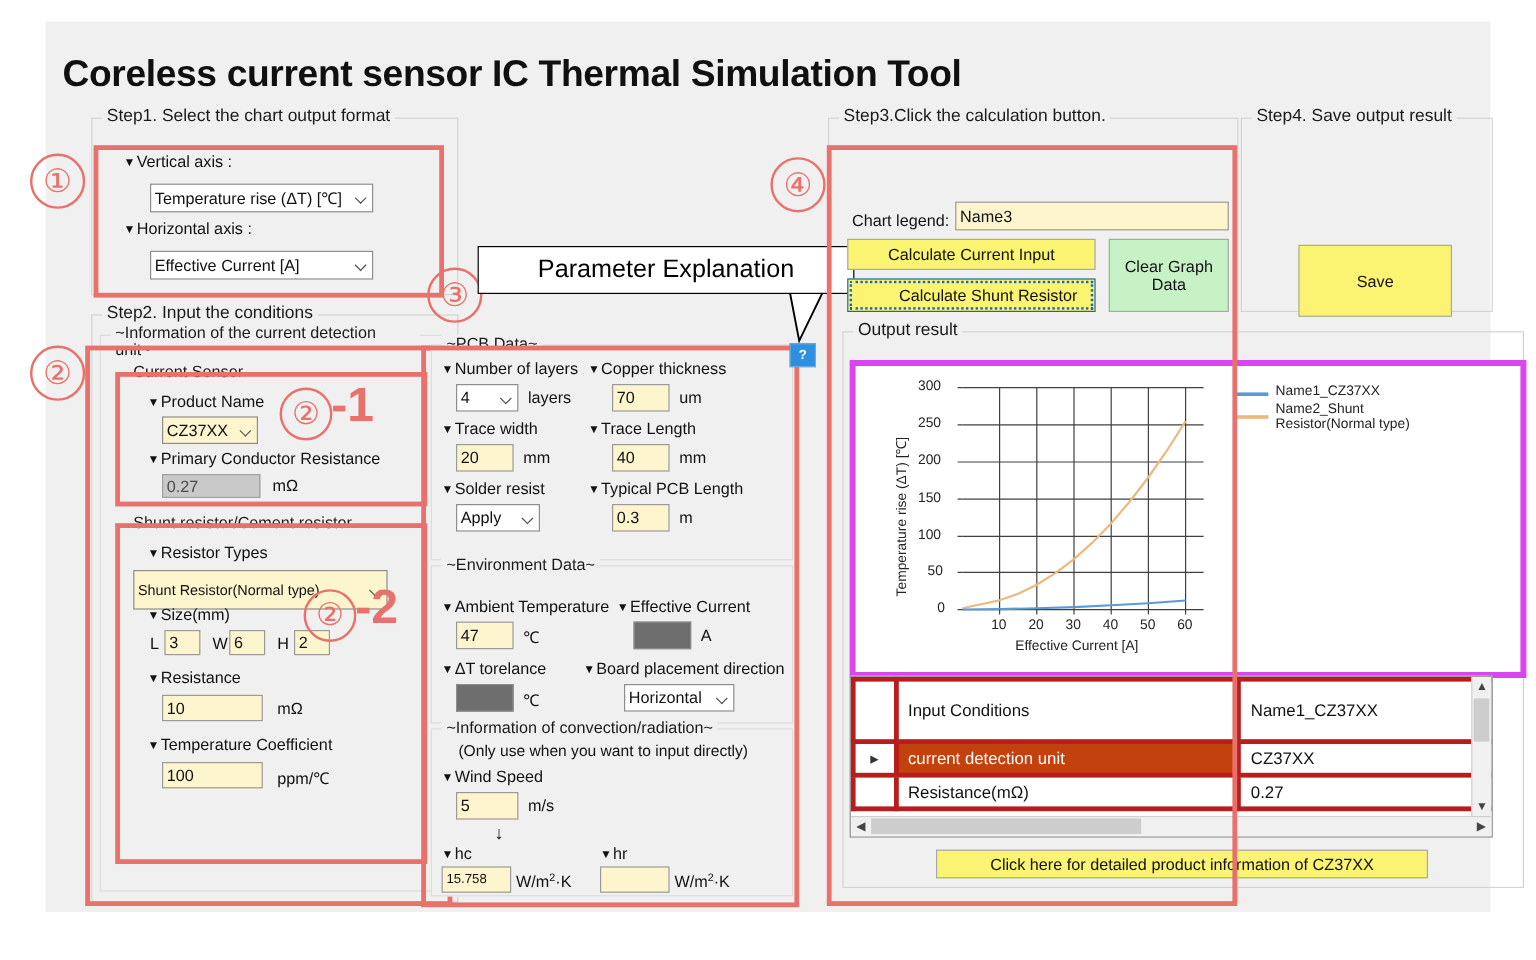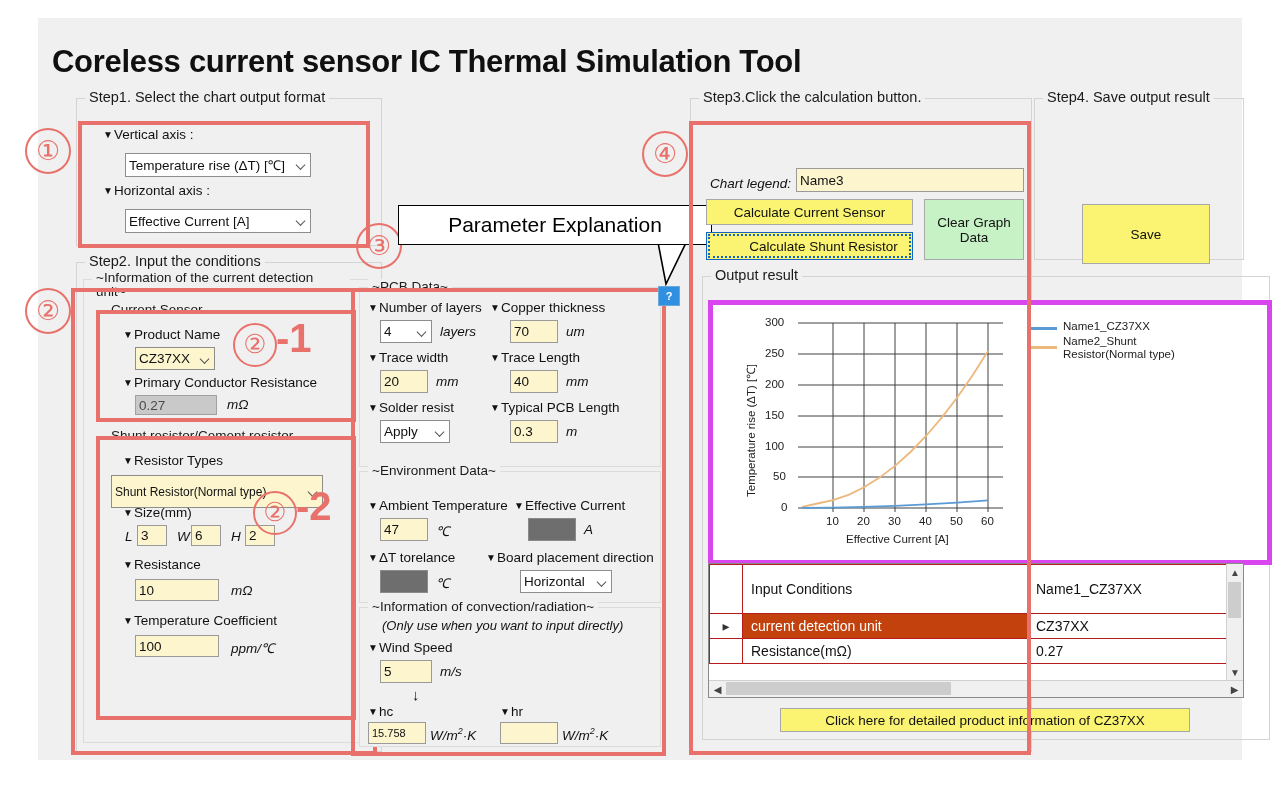--- a/index.html
+++ b/index.html
@@ -35,21 +35,21 @@
   .redbox{position:absolute;border:4px solid #e8726b;box-sizing:border-box;pointer-events:none;}
   .redcircle{
     position:absolute;border:2.5px solid #e8726b;border-radius:50%;
     color:#e8726b;font-size:27px;line-height:1;
     display:flex;align-items:center;justify-content:center;
     font-family:"Liberation Serif", serif;
   }
   .reddash{position:absolute;color:#e8726b;font-family:"Liberation Sans",sans-serif;font-weight:bold;}
 
   
-  .lbl{position:absolute;font-size:13.5px;color:#111;white-space:nowrap;font-style:italic;}
+  .lbl{position:absolute;font-size:13.5px;color:#111;white-space:nowrap;}
   .lbl-tri{position:absolute;font-size:13.5px;color:#111;white-space:nowrap;}
   .lbl-tri::before{content:"\25BC";font-size:10px;margin-right:1px;position:relative;top:-1px;}
 
   .tbox{
     position:absolute;background:#fcf5cd;border:1px solid #9a9a9a;
     box-sizing:border-box;font-size:13.5px;color:#111;
     padding:1px 3px;display:flex;align-items:center;overflow:hidden;
     white-space:nowrap;font-family:"Liberation Sans", sans-serif;
   }
   .tbox.gray{background:#6e6e6e;border:1px solid #8a8a8a;color:transparent;}
@@ -103,21 +103,21 @@
     transform-origin:0 0;transform:rotate(-90deg);
   }
   .axislabel-x{position:absolute;font-size:11.5px;color:#222;white-space:nowrap;}
   .tick{position:absolute;font-size:11.5px;color:#222;white-space:nowrap;}
   .legend-line{position:absolute;height:2.5px;}
   .legend-text{position:absolute;font-size:11.5px;color:#222;line-height:13px;width:150px;}
 
   
   .tblwrap{position:absolute;background:#fff;border:1px solid #8a8a8a;overflow:hidden;}
   .tbl{position:absolute;left:0;top:0;border-collapse:collapse;font-size:14px;}
-  .tbl td{border:1px solid #b91c1c;padding:4px 8px;color:#111;white-space:nowrap;background:#fff;}
+  .tbl td{border:4px solid #b91c1c;padding:4px 8px;color:#111;white-space:nowrap;background:#fff;}
   .tbl td.sel-cell{background:#c2410c;color:#fff;}
   .tbl td.rowhdr{width:28px;text-align:center;color:#333;padding:4px 2px;}
   .sbv{position:absolute;right:0;top:0;width:16px;background:#f0f0f0;border-left:1px solid #d0d0d0;}
   .sbv .thumb{position:absolute;left:1px;top:18px;width:13px;height:36px;background:#cdcdcd;}
   .sbv .arrow{position:absolute;left:0;width:16px;height:17px;display:flex;align-items:center;justify-content:center;font-size:10px;color:#444;}
   .sbh{position:absolute;left:0;bottom:0;height:16px;background:#f0f0f0;border-top:1px solid #d0d0d0;}
   .sbh .thumb{position:absolute;top:1px;left:17px;width:225px;height:13px;background:#cdcdcd;}
   .sbh .arrow{position:absolute;top:0;height:16px;width:17px;display:flex;align-items:center;justify-content:center;font-size:10px;color:#444;}
 
   .sup{font-size:9px;vertical-align:super;}
@@ -324,21 +324,21 @@
 
   <div class="gbox" style="left:652px;top:80px;width:340px;height:652px;">
     <div class="gcap">Step3.Click the calculation button.</div>
   </div>
 
   <div class="lbl" style="left:672px;top:158px;">Chart legend:</div>
   <div class="tbox" style="left:758px;top:150px;width:228px;height:24px;">
     <span>Name3</span>
   </div>
 
-  <div class="btn yellow" style="left:668px;top:181px;width:207px;height:26px;">Calculate Current Sensor</div>
+  <div class="btn yellow" style="left:668px;top:181px;width:207px;height:26px;">Calculate Current Input</div>
   <div class="btn yellow focus" style="left:668px;top:214px;width:207px;height:28px;padding-left:28px;">Calculate Shunt Resistor</div>
   <div class="btn green" style="left:886px;top:181px;width:100px;height:61px;">Clear Graph Data</div>
 
   <div class="gbox" style="left:664px;top:258px;width:566px;height:462px;">
     <div class="gcap">Output result</div>
   </div>
 
   <div class="chartpanel" style="left:670px;top:282px;width:554px;height:255px;">
     <svg width="554" height="255" style="position:absolute;left:0;top:0;">
 

